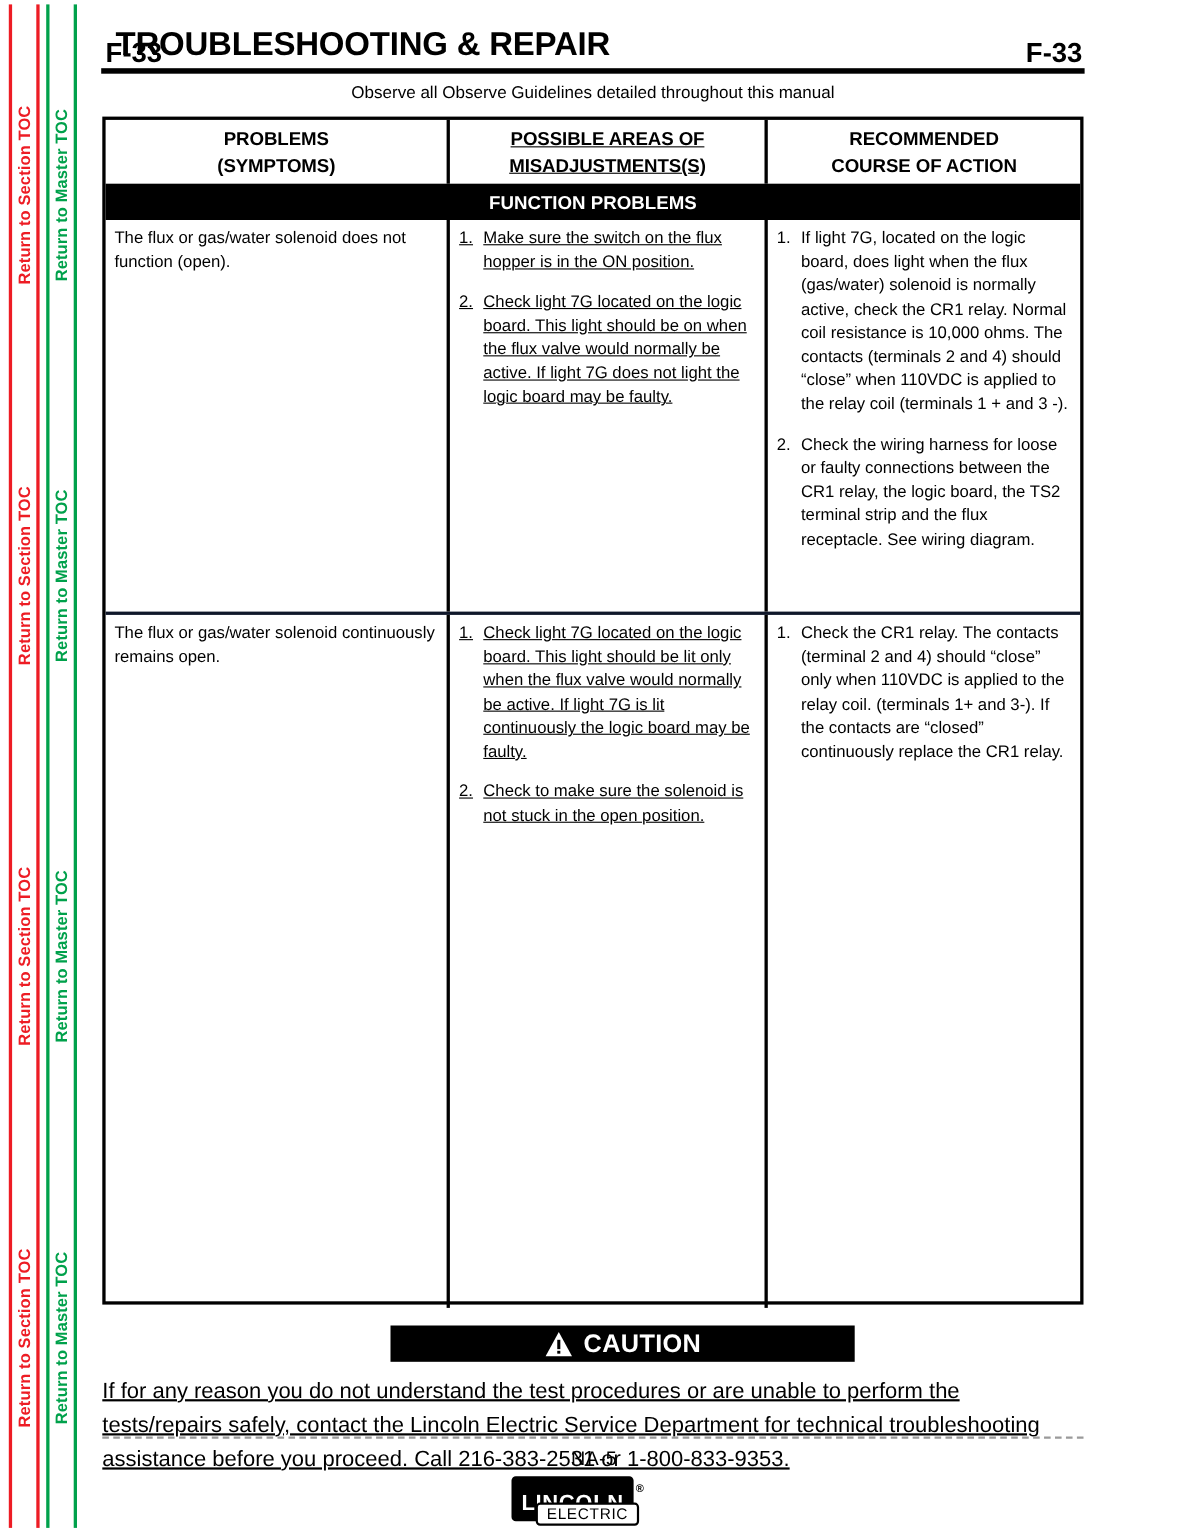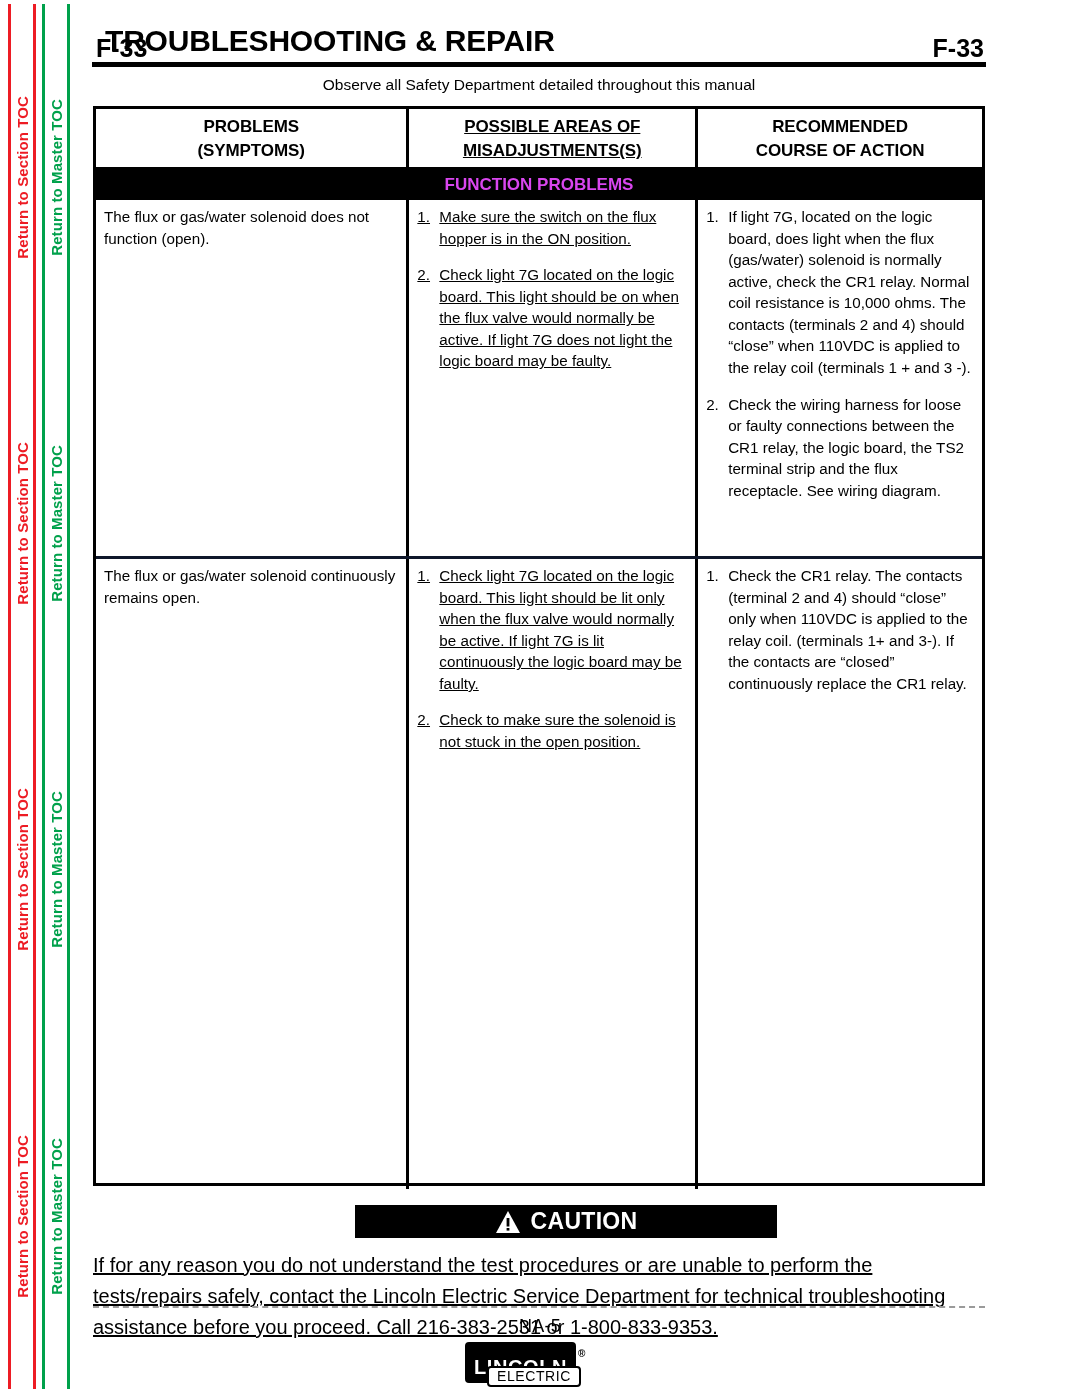--- a/index.html
+++ b/index.html
@@ -126,21 +126,21 @@
     line-height: 1.42;
     letter-spacing: -0.1px;
   }
   .col-1 { width: 316px; }
   .col-2 { width: 297px; border-left: 3px solid #000000; border-right: 3px solid #000000; text-decoration: underline; }
   .col-3 { width: 289px; }
 
   .section-band {
     height: 30px;
     background: #000000;
-    color: #d946ef;
+    color: #ffffff;
     display: flex;
     align-items: center;
     justify-content: center;
     font-size: 17px;
     font-weight: bold;
   }
 
   .trow {
     display: flex;
   }
@@ -280,21 +280,21 @@
       <span class="nav-label">Return to Master TOC</span>
     </div>
 </div>
 
 <div class="page-header">
   <div class="folio-left">F-33</div>
   <div class="header-title">TROUBLESHOOTING &amp; REPAIR</div>
   <div class="folio-right">F-33</div>
 </div>
 <div class="header-rule"></div>
-<div class="safety-note">Observe all Safety Department detailed throughout this manual</div>
+<div class="safety-note">Observe all Observe Guidelines detailed throughout this manual</div>
 
 <div class="table-wrap">
 
   <div class="thead">
     <div class="th col-1">
       <div>PROBLEMS</div>
       <div>(SYMPTOMS)</div>
     </div>
     <div class="th col-2">
       <div>POSSIBLE AREAS OF</div>

